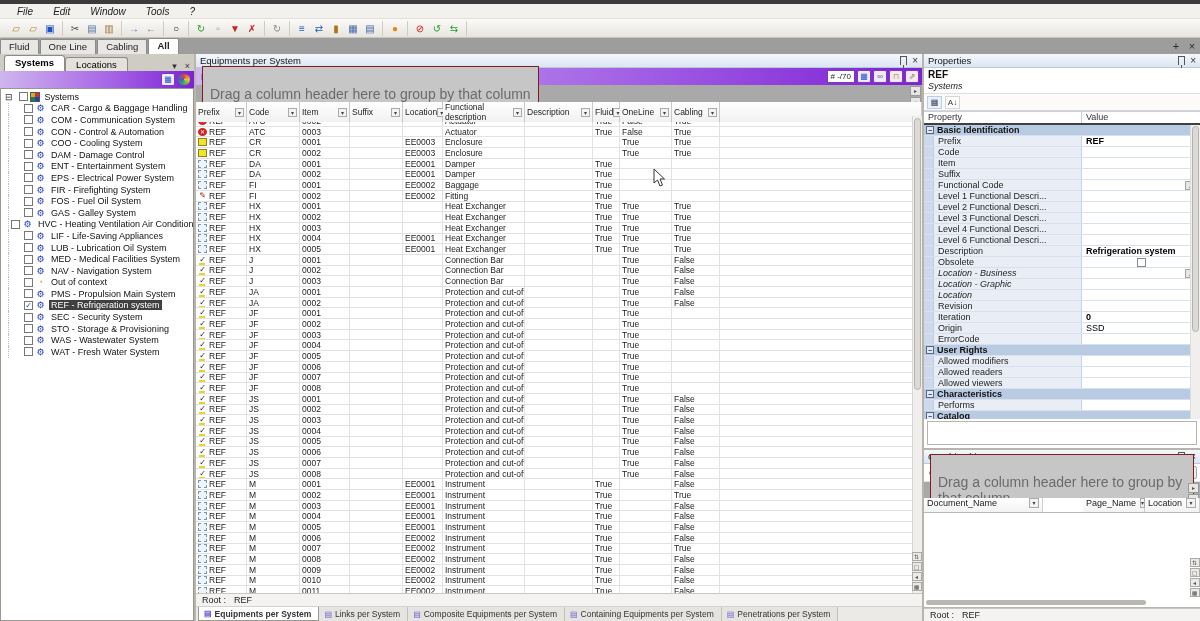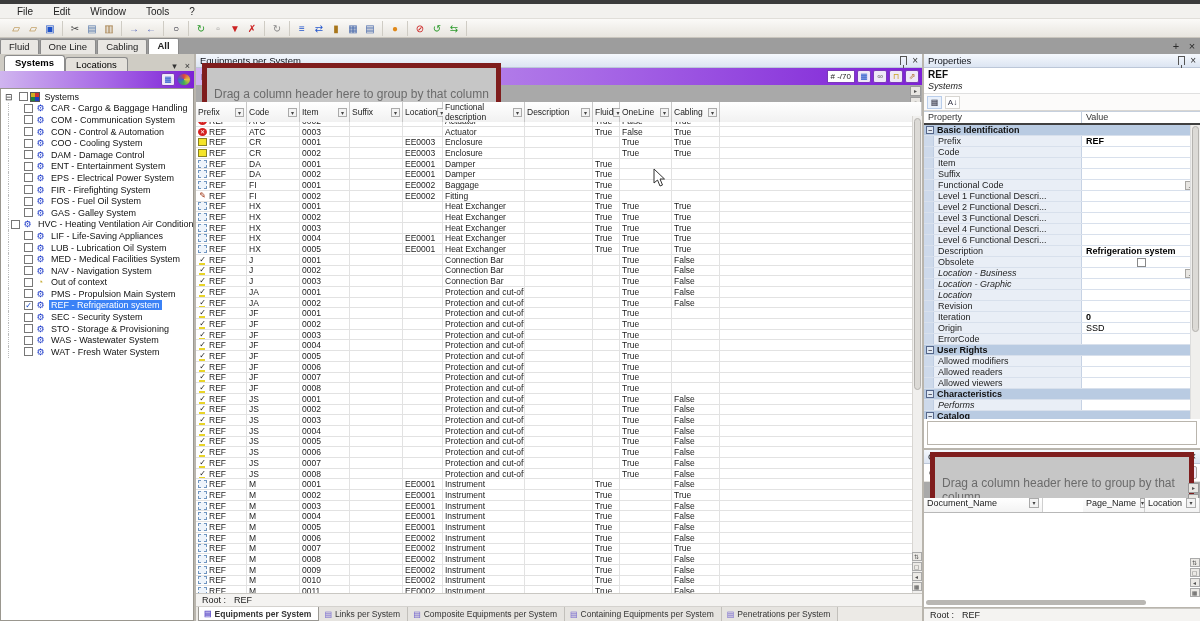--- a/index.html
+++ b/index.html
@@ -2,21 +2,21 @@
 <html><head>
 <meta charset="utf-8">
 <style>
   * { margin:0; padding:0; box-sizing:border-box; }
   html,body { width:1200px; height:621px; overflow:hidden; font-family:"Liberation Sans",sans-serif; background:#d6d2ca; }
   #app { position:relative; width:1200px; height:621px; background:#d6d2ca; }
 
   
   #titlestrip { position:absolute; left:0; top:0; width:100%; height:4px; background:#3b3b3b; }
   #menubar { position:absolute; left:0; top:4px; width:100%; height:15px; background:#f2f1ee; border-bottom:1px solid #e0ded9; display:flex; align-items:center; padding-left:8px; gap:2px; }
-  .menu-item { font-size:10px; color:#222; padding:1px 9px; cursor:default; }
+  .menu-item { font-size:10px; color:#222; padding:1px 9px; cursor:default;font-style:italic; }
   #toolbar { position:absolute; left:0; top:19px; width:100%; height:19px; background:linear-gradient(#fbfaf8,#e8e5df); border-bottom:1px solid #c9c5bd; display:flex; align-items:center; padding-left:4px; }
   .tb-group { display:flex; align-items:center; gap:1px; padding:0 4px; border-right:1px solid #cfccc4; height:15px; }
   .tb-icon { width:16px; height:15px; display:flex; align-items:center; justify-content:center; font-size:10px; border-radius:2px; }
   
   #viewtabs { position:absolute; left:0; top:38px; width:100%; height:16px; background:#9d9d9d; display:flex; align-items:flex-end; }
   .vtab { font-size:9.5px; color:#222; background:#e9e7e3; border:1px solid #8b8b8b; border-bottom:none; padding:1px 8px 2px 8px; margin-right:1px; border-radius:2px 2px 0 0; height:15px; }
   .vtab.active { background:#fff; font-weight:bold; height:16px; }
   #viewtabs .spacer { flex:1; }
   .vtab-act { color:#2a2a2a; font-size:11px; width:16px; text-align:center; padding-bottom:2px; }
 
@@ -31,34 +31,34 @@
   .small-btn { font-size:9px; color:#333; padding:0 4px; }
   .purplebar { height:17px; background:linear-gradient(to right,#d0b5ef 0%,#a768e6 55%,#7d20d6 100%); display:flex; align-items:center; padding:0 3px; }
   .pb-right { margin-left:auto; display:flex; gap:2px; align-items:center; }
   .pb-btn { width:14px; height:13px; background:#efe9f8; border:1px solid #7a3bb8; border-radius:2px; font-size:8px; display:flex; align-items:center; justify-content:center; }
   #tree { flex:1; background:#fff; border:1px solid #9a978f; overflow:hidden; padding-top:2px; }
   .tree-row { display:flex; align-items:center; height:11.6px; font-size:9px; color:#111; white-space:nowrap; }
   .tree-indent { width:14px; height:100%; border-left:1px dotted #bcbcbc; margin-left:7px; }
   .cb { width:9px; height:9px; border:1px solid #777; background:#fff; margin:0 2px; flex:none; font-size:8px; line-height:8px; text-align:center; color:#1348c8; }
   .tree-ico { width:11px; height:10px; margin-right:3px; flex:none; font-size:9px; line-height:10px; text-align:center; color:#1a38c8; }
   .tree-label { padding:0 2px; }
-  .tree-label.selected { background:#3b82f6; color:#fff; }
+  .tree-label.selected { background:#404040; color:#fff; }
   .root-ico { width:10px; height:10px; flex:none; margin-right:3px; background:conic-gradient(#d03030 0 25%, #2040c0 0 50%, #208040 0 75%, #d0b020 0 100%); border:1px solid #555; }
 
   
   #center { flex:1; display:flex; flex-direction:column; background:#f4f4f4; border-right:2px solid #b9b5ad; min-width:0; }
   .panel-header { height:14px; background:linear-gradient(#f5f8fd,#dce5f2); border-bottom:1px solid #bcc7d8; display:flex; align-items:center; padding:0 4px; font-size:9.5px; color:#10131a; }
   .ph-right { margin-left:auto; display:flex; gap:5px; align-items:center; color:#444; }
   .pin-ico { width:7px; height:9px; border:1px solid #555; border-bottom:none; position:relative; }
   .pin-ico::after { content:""; position:absolute; left:2px; bottom:-3px; width:1px; height:3px; background:#555; }
   .x-ico { font-size:10px; line-height:9px; color:#333; }
   .counter-box { background:#fff; border:1px solid #7a3bb8; font-size:8px; color:#222; padding:0 3px; height:13px; line-height:12px; }
   .subtitle-text { font-size:9px; color:#1b1025; padding-left:2px; }
   .groupbar { height:17px; background:#a9a9a9; display:flex; align-items:center; padding:0 6px; position:relative; }
-  .group-hint { background:#c6c6c6; border:5px solid #7f1d1d; color:#6b6b6b; font-size:12px; padding:19px 7px; }
+  .group-hint { background:#c6c6c6; border:1px solid #7f1d1d; color:#6b6b6b; font-size:14px; padding:19px 7px; }
   .side-btns { position:absolute; right:1px; top:1px; display:flex; flex-direction:column; gap:1px; }
   .side-btn { width:11px; height:10px; background:#e8e6e2; border:1px solid #9a9a9a; font-size:6px; color:#555; text-align:center; line-height:9px; }
 
   
   #gridwrap { flex:1; position:relative; background:#fff; overflow:hidden; display:flex; flex-direction:column; }
   .col-grid { display:grid; grid-template-columns:51px 53px 50px 53px 40px 82px 68px 27px 52px 48px 1fr; }
   #grid-head { height:14px; background:#fcfcfc; border-bottom:1px solid #a8a8a8; flex:none; }
   .hcell { border-right:1px solid #c8c8c8; font-size:8.5px; color:#222; display:flex; align-items:center; padding:0 2px; background:linear-gradient(#ffffff,#f1f1f1); position:relative; }
   .hcell .dd { margin-left:auto; width:9px; height:9px; border:1px solid #aaa; background:#f3f3f3; font-size:6px; line-height:8px; text-align:center; color:#444; flex:none; }
   #grid-rows { flex:1; overflow:hidden; }
@@ -1316,21 +1316,21 @@
                 <span class="gutter"></span>
                 <span class="plabel">Allowed viewers</span>
                 <span class="pvalue"></span>
               </div>
               <div class="prow group">
                 <span class="gbox">−</span>
                 <span>Characteristics</span>
               </div>
               <div class="prow">
                 <span class="gutter"></span>
-                <span class="plabel" style="font-style: italic;">Performs</span>
+                <span class="plabel" style="">Performs</span>
                 <span class="pvalue"></span>
               </div>
               <div class="prow group">
                 <span class="gbox">−</span>
                 <span>Catalog</span>
               </div>
             </div>
           <div id="props-vscroll">
               <div id="props-vthumb"></div>
             </div>

